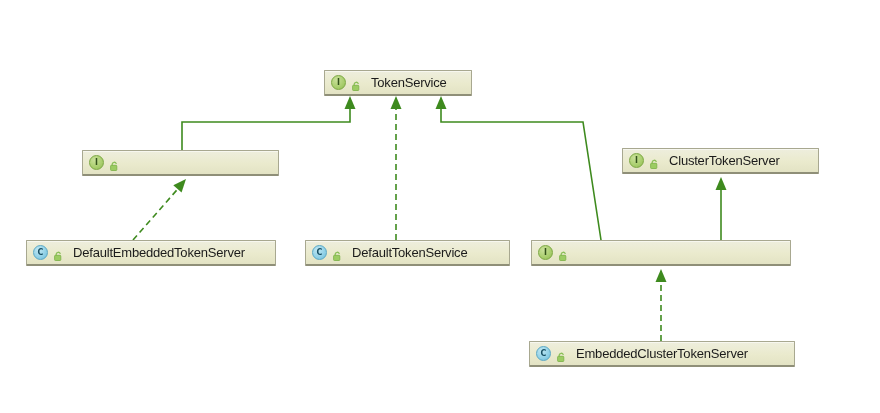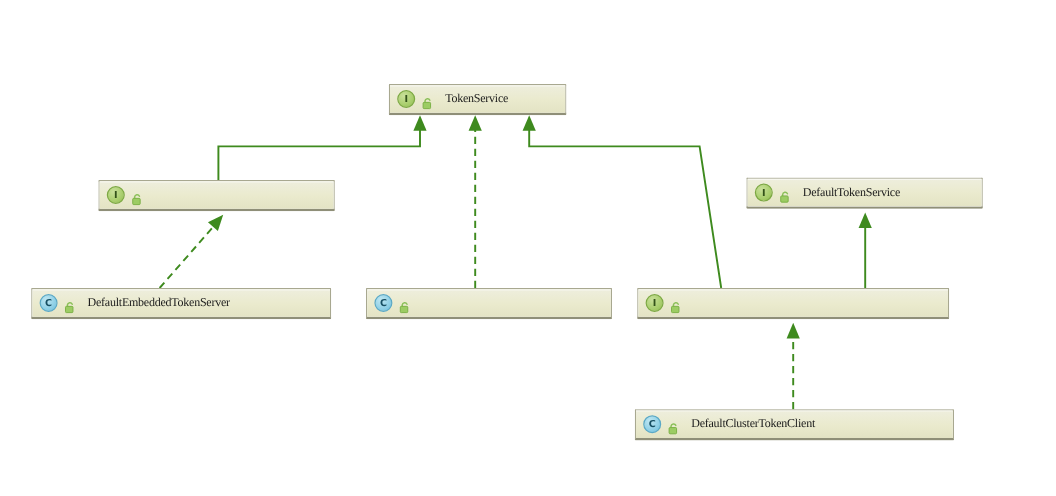--- a/index.html
+++ b/index.html
@@ -70,22 +70,22 @@
   }
   .vis-icon {
     width: 11px;
     height: 11px;
     margin-left: 5px;
     flex: 0 0 auto;
     display: inline-block;
   }
   .node .label {
     margin-left: 9px;
-    font-family: Liberation Serif, serif;
-    font-size: 10px;
+    font-family: Liberation Sans, sans-serif;
+    font-size: 13px;
     color: #1b1b1b;
     letter-spacing: -0.2px;
   }
 </style>
 </head>
 <body>
 
 <div id="canvas">
 
   <svg id="edges" viewBox="0 0 880 413" xmlns="http://www.w3.org/2000/svg">
@@ -136,55 +136,56 @@
         </span>
       </div>
       <div class="node" style="left: 622px; top: 148px; width: 197px;">
         <span class="icons">
           <span class="type-icon iface">I</span>
           <span class="vis-icon"><svg viewBox="0 0 11 11" width="11" height="11" aria-hidden="true">
       <path d="M3.2 4.4 V3.1 a2.1 2.1 0 0 1 4.0 -0.6" fill="none" stroke="#8cc05a" stroke-width="1.25" stroke-linecap="round"></path>
       <rect x="1.6" y="4.3" width="6.2" height="5.2" rx="0.8" fill="#9ccc63" stroke="#7ab045" stroke-width="0.8"></rect>
     </svg></span>
         </span>
-        <span class="label">DefaultTokenService</span>
+        <span class="label">ClusterTokenServer</span>
       </div>
       <div class="node" style="left: 26px; top: 240px; width: 250px;">
         <span class="icons">
           <span class="type-icon cls">C</span>
           <span class="vis-icon"><svg viewBox="0 0 11 11" width="11" height="11" aria-hidden="true">
       <path d="M3.2 4.4 V3.1 a2.1 2.1 0 0 1 4.0 -0.6" fill="none" stroke="#8cc05a" stroke-width="1.25" stroke-linecap="round"></path>
       <rect x="1.6" y="4.3" width="6.2" height="5.2" rx="0.8" fill="#9ccc63" stroke="#7ab045" stroke-width="0.8"></rect>
     </svg></span>
         </span>
         <span class="label">DefaultEmbeddedTokenServer</span>
       </div>
       <div class="node" style="left: 305px; top: 240px; width: 205px;">
         <span class="icons">
           <span class="type-icon cls">C</span>
           <span class="vis-icon"><svg viewBox="0 0 11 11" width="11" height="11" aria-hidden="true">
       <path d="M3.2 4.4 V3.1 a2.1 2.1 0 0 1 4.0 -0.6" fill="none" stroke="#8cc05a" stroke-width="1.25" stroke-linecap="round"></path>
       <rect x="1.6" y="4.3" width="6.2" height="5.2" rx="0.8" fill="#9ccc63" stroke="#7ab045" stroke-width="0.8"></rect>
     </svg></span>
         </span>
+        <span class="label">DefaultTokenService</span>
       </div>
       <div class="node" style="left: 531px; top: 240px; width: 260px;">
         <span class="icons">
           <span class="type-icon iface">I</span>
           <span class="vis-icon"><svg viewBox="0 0 11 11" width="11" height="11" aria-hidden="true">
       <path d="M3.2 4.4 V3.1 a2.1 2.1 0 0 1 4.0 -0.6" fill="none" stroke="#8cc05a" stroke-width="1.25" stroke-linecap="round"></path>
       <rect x="1.6" y="4.3" width="6.2" height="5.2" rx="0.8" fill="#9ccc63" stroke="#7ab045" stroke-width="0.8"></rect>
     </svg></span>
         </span>
       </div>
       <div class="node" style="left: 529px; top: 341px; width: 266px;">
         <span class="icons">
           <span class="type-icon cls">C</span>
           <span class="vis-icon"><svg viewBox="0 0 11 11" width="11" height="11" aria-hidden="true">
       <path d="M3.2 4.4 V3.1 a2.1 2.1 0 0 1 4.0 -0.6" fill="none" stroke="#8cc05a" stroke-width="1.25" stroke-linecap="round"></path>
       <rect x="1.6" y="4.3" width="6.2" height="5.2" rx="0.8" fill="#9ccc63" stroke="#7ab045" stroke-width="0.8"></rect>
     </svg></span>
         </span>
-        <span class="label">DefaultClusterTokenClient</span>
+        <span class="label">EmbeddedClusterTokenServer</span>
       </div>
     </div>
 
 </div>
 
 </body></html>

